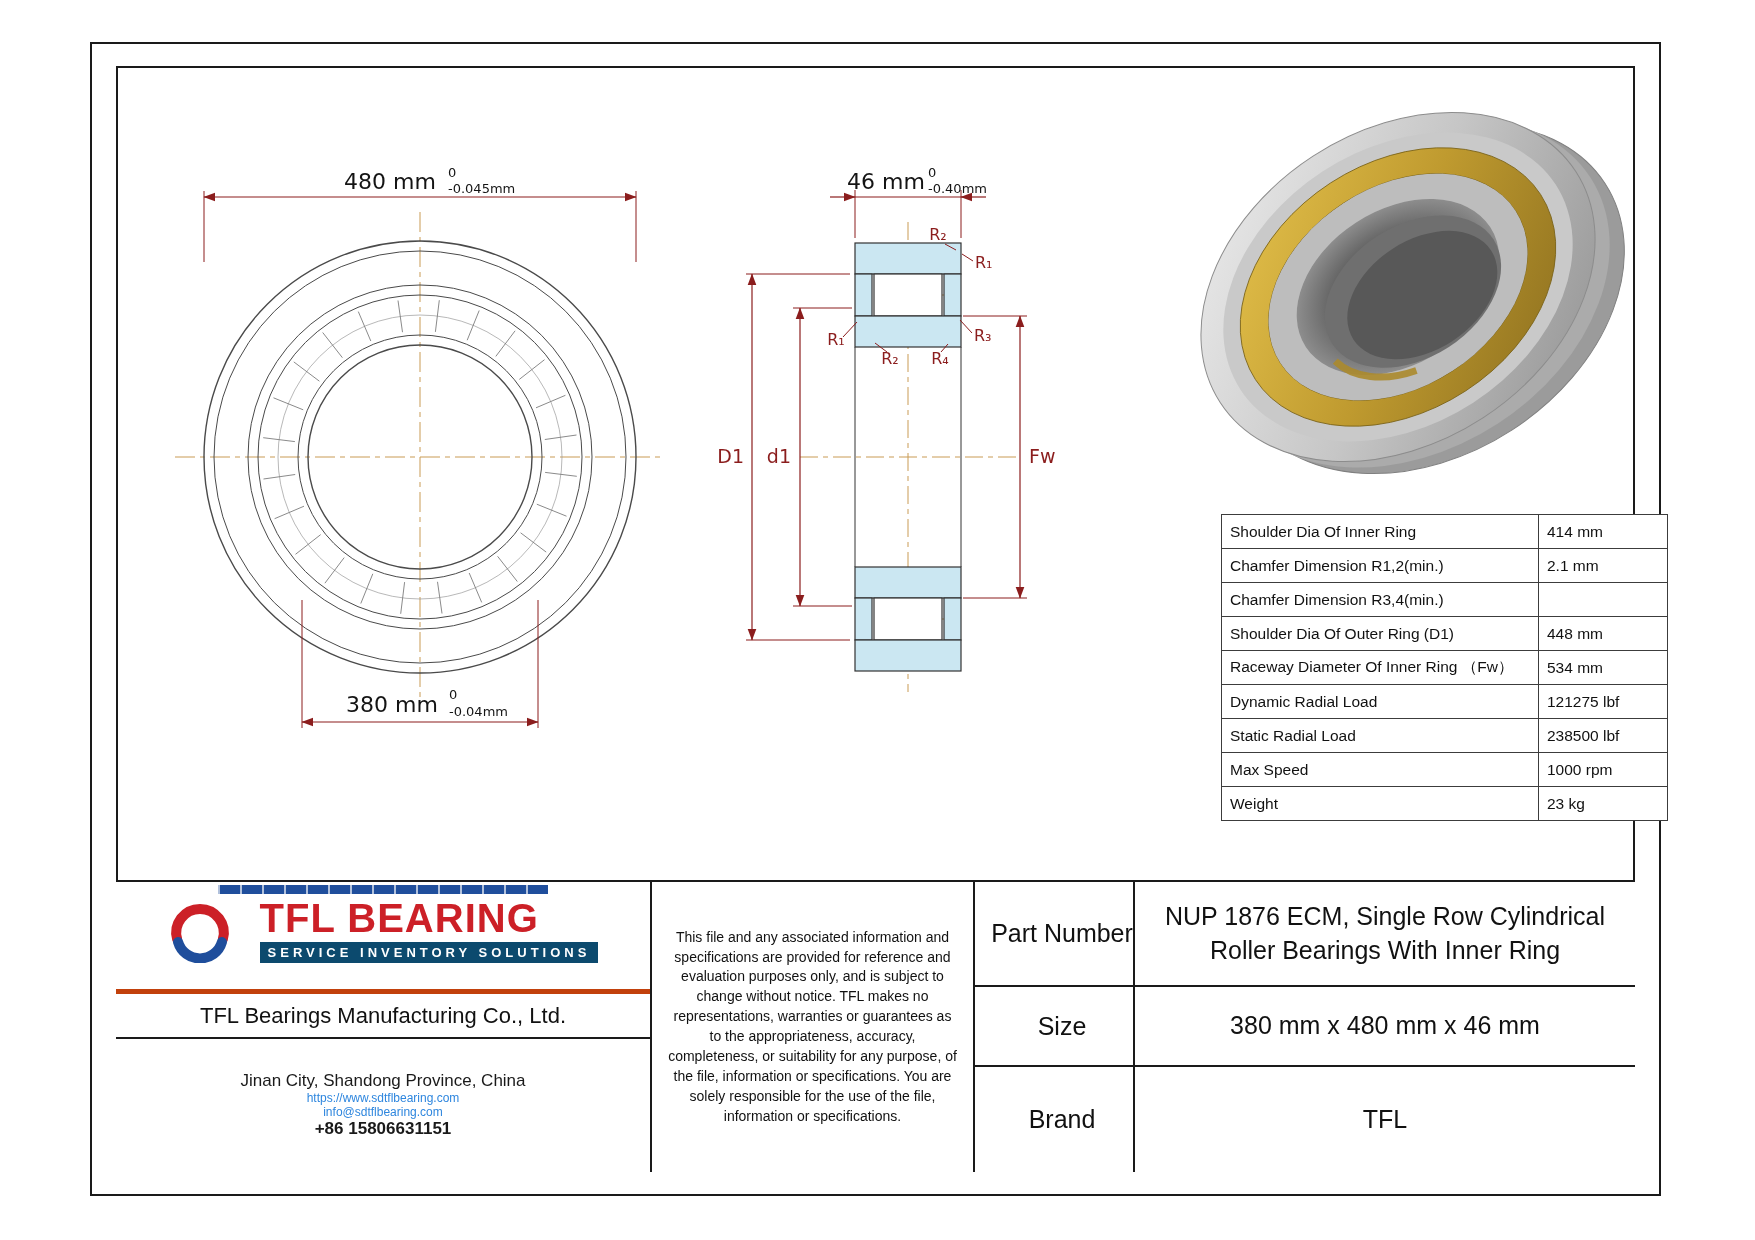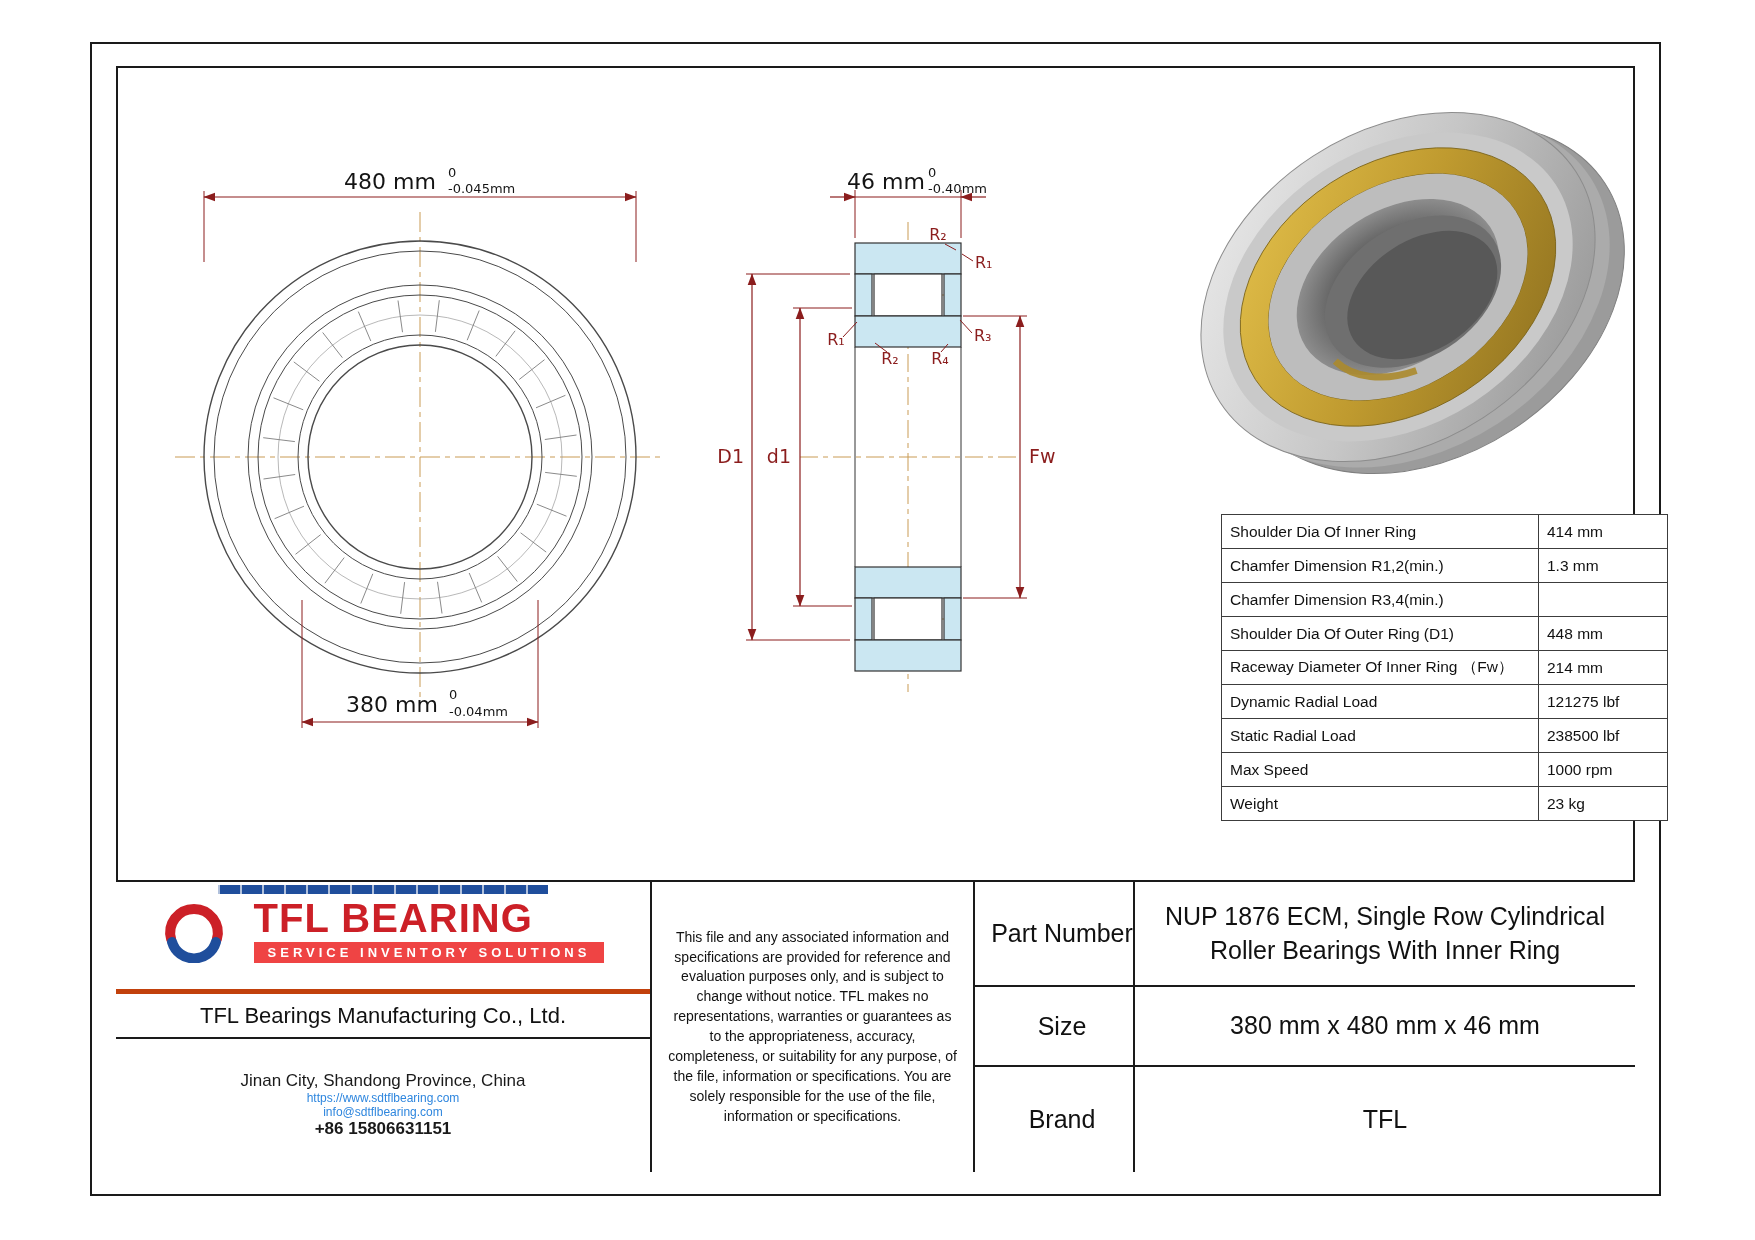--- a/index.html
+++ b/index.html
@@ -28,22 +28,22 @@
   .tb-left{width:536px;border-right:2px solid #1a1a1a;display:flex;flex-direction:column;}
   .tb-disclaimer{width:323px;border-right:2px solid #1a1a1a;display:flex;align-items:center;}
   .tb-labels{width:160px;border-right:2px solid #1a1a1a;display:flex;flex-direction:column;}
   .tb-values{width:500px;display:flex;flex-direction:column;}
 
   .tb-logo-cell{height:108px;box-sizing:border-box;display:flex;flex-direction:column;align-items:center;}
   .logo-stripe{height:9px;width:330px;margin:3px auto 4px;background:#1f4e9c;
                background-image:repeating-linear-gradient(90deg,rgba(255,255,255,.65) 0 2px,transparent 2px 22px);}
   .logo-row{display:flex;align-items:center;gap:28px;}
   .logo-title{font-size:40px;font-weight:bold;color:#cc2027;letter-spacing:1px;line-height:1;}
-  .logo-banner{margin-top:4px;background:#ef4444;color:#fff;font-size:13px;font-weight:bold;
-               letter-spacing:4px;text-align:center;padding:3px 14px;}
+  .logo-banner{margin-top:4px;background:#0c4a6e;color:#fff;font-size:13px;font-weight:bold;
+               letter-spacing:4px;text-align:center;padding:3px 8px;}
   .tb-company-cell{height:48px;border-top:5px solid #c2410c;box-sizing:border-box;display:flex;
                    align-items:center;justify-content:center;font-size:22px;color:#111;}
   .tb-contact-cell{height:136px;border-top:2px solid #1a1a1a;box-sizing:border-box;display:flex;
                    flex-direction:column;align-items:center;justify-content:center;}
   .contact-line{font-size:17px;color:#1a1a1a;}
   .contact-link{font-size:12px;color:#2e86de;text-decoration:none;cursor:pointer;}
   .contact-phone{font-size:17px;font-weight:bold;color:#1a1a1a;}
 
   .disclaimer-text{font-size:14px;line-height:1.42;text-align:center;color:#111;padding:10px 16px;margin:0;}
 
@@ -226,33 +226,33 @@
   </svg>
 
   <table class="spec-table">
     <tbody>
       <tr>
           <td class="lbl">Shoulder Dia Of Inner Ring</td>
           <td class="val">414 mm</td>
         </tr>
       <tr>
           <td class="lbl">Chamfer Dimension R1,2(min.)</td>
-          <td class="val">1.3 mm</td>
+          <td class="val">2.1 mm</td>
         </tr>
       <tr>
           <td class="lbl">Chamfer Dimension R3,4(min.)</td>
           <td class="val"></td>
         </tr>
       <tr>
           <td class="lbl">Shoulder Dia Of Outer Ring (D1)</td>
           <td class="val">448 mm</td>
         </tr>
       <tr>
           <td class="lbl">Raceway Diameter Of Inner Ring （Fw）</td>
-          <td class="val">214 mm</td>
+          <td class="val">534 mm</td>
         </tr>
       <tr>
           <td class="lbl">Dynamic Radial Load</td>
           <td class="val">121275 lbf</td>
         </tr>
       <tr>
           <td class="lbl">Static Radial Load</td>
           <td class="val">238500 lbf</td>
         </tr>
       <tr>

